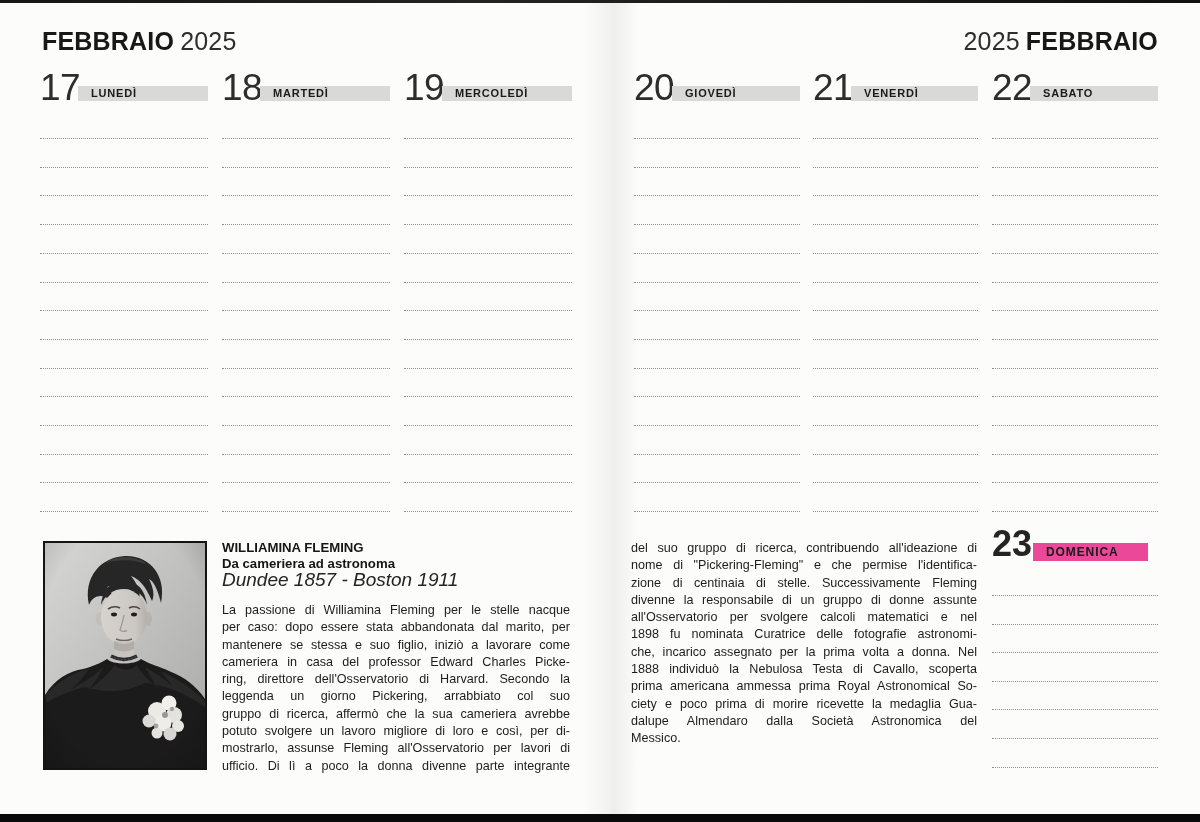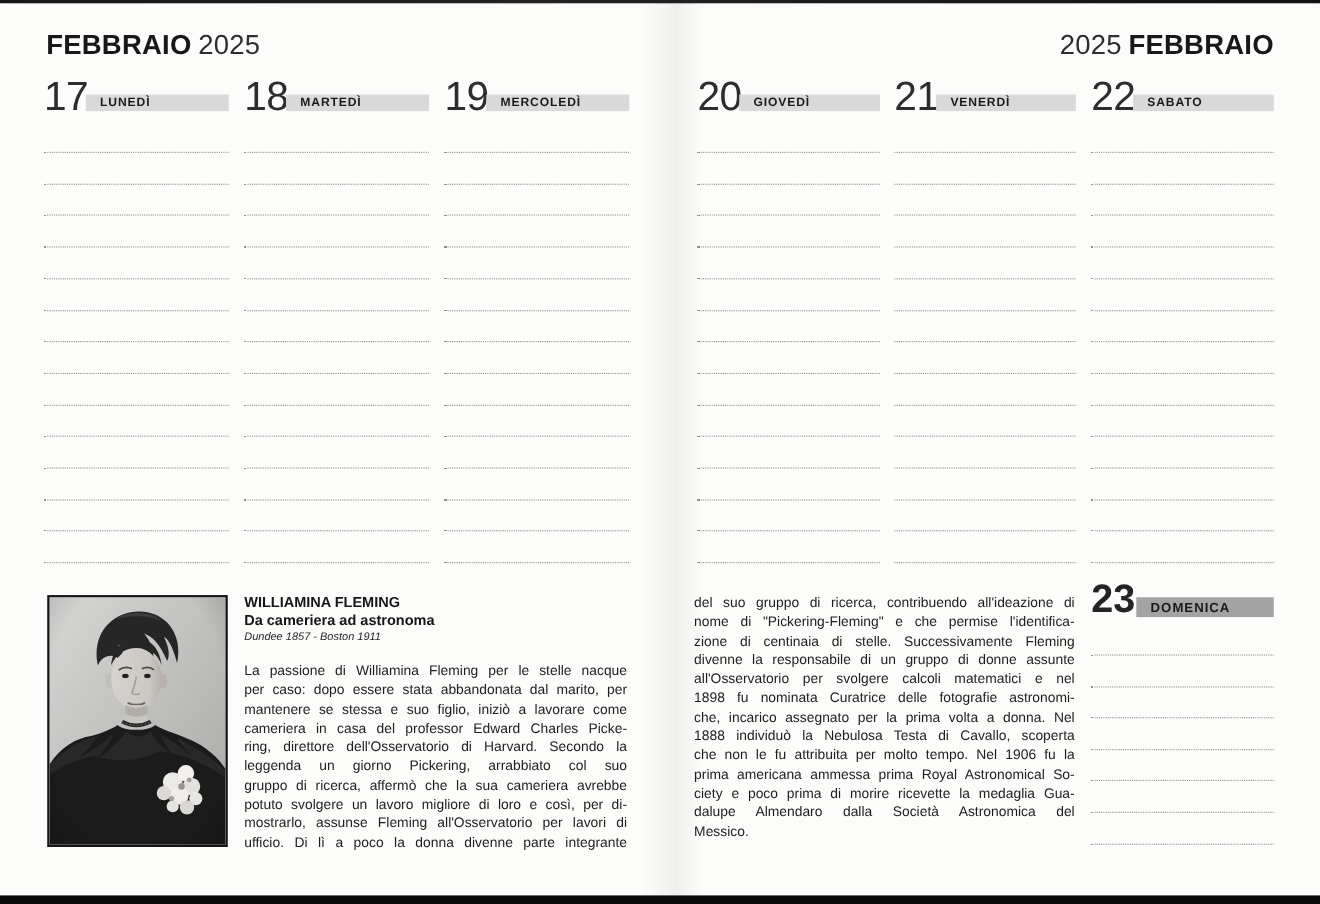--- a/index.html
+++ b/index.html
@@ -34,33 +34,33 @@
     letter-spacing:-0.5px;line-height:36px;}
   .day-bar{position:absolute;top:86px;height:15px;background:#d9d9d9;}
   .day-bar span{display:block;font-size:11px;font-weight:700;letter-spacing:0.8px;
     line-height:15px;padding-left:13px;color:#1a1a1a;}
   .rule{position:absolute;left:0;height:0;border-top:1.6px dotted #8f8f8f;}
 
   
   #sunday-block{position:absolute;left:992px;top:0;width:166px;height:822px;}
   #sunday-number{position:absolute;top:529px;left:0;font-size:36px;font-weight:800;
     color:#242424;line-height:30px;letter-spacing:0px;}
-  #sunday-bar{position:absolute;top:543px;left:41px;width:125px;height:18px;background:#a3a3a3;}
+  #sunday-bar{position:absolute;top:543px;left:41px;width:115px;height:18px;background:#ec4899;}
   #sunday-bar span{display:block;font-size:12px;font-weight:800;letter-spacing:0.9px;
     line-height:18px;padding-left:13px;color:#1a1a1a;}
 
   
   #photo-frame{position:absolute;left:43px;top:541px;width:164px;height:229px;
     border:2px solid #141414;box-sizing:border-box;background:#b5b5b5;}
   #photo-frame svg{display:block;}
 
   #article-caption{position:absolute;left:222px;top:540px;width:348px;}
   #article-title{font-size:13.2px;font-weight:800;line-height:16px;color:#161616;}
   #article-subtitle{font-size:13.2px;font-weight:800;line-height:16px;color:#161616;}
-  #article-dates{font-size:10px;font-style:italic;font-weight:400;line-height:16px;color:#242424;}
+  #article-dates{font-size:19px;font-style:italic;font-weight:400;line-height:16px;color:#242424;}
 
   .body-col{position:absolute;}
   .body-line{
     font-size:12.6px;line-height:17.3px;height:17.3px;
     text-align:justify;text-align-last:justify;
     color:#1d1d1d;overflow:hidden;white-space:normal;
   }
   .body-line.no-justify{text-align:left;text-align-last:left;}
   #body-left{left:222px;top:602px;width:348px;}
   #body-right{left:631px;top:540px;width:346px;}
@@ -305,21 +305,20 @@
     </div>
   <div class="body-col" id="body-right">
       <div class="body-line">del suo gruppo di ricerca, contribuendo all'ideazione di</div>
       <div class="body-line">nome di "Pickering-Fleming" e che permise l'identifica-</div>
       <div class="body-line">zione di centinaia di stelle. Successivamente Fleming</div>
       <div class="body-line">divenne la responsabile di un gruppo di donne assunte</div>
       <div class="body-line">all'Osservatorio per svolgere calcoli matematici e nel</div>
       <div class="body-line">1898 fu nominata Curatrice delle fotografie astronomi-</div>
       <div class="body-line">che, incarico assegnato per la prima volta a donna. Nel</div>
       <div class="body-line">1888 individuò la Nebulosa Testa di Cavallo, scoperta</div>
-      <div class="body-line">che non le fu attribuita per molto tempo. Nel 1906 fu la</div>
       <div class="body-line">prima americana ammessa prima Royal Astronomical So-</div>
       <div class="body-line">ciety e poco prima di morire ricevette la medaglia Gua-</div>
       <div class="body-line">dalupe Almendaro dalla Società Astronomica del</div>
       <div class="body-line no-justify">Messico.</div>
     </div>
 
   <div class="edge-bottom"></div>
 </div>
 
 </body></html>

